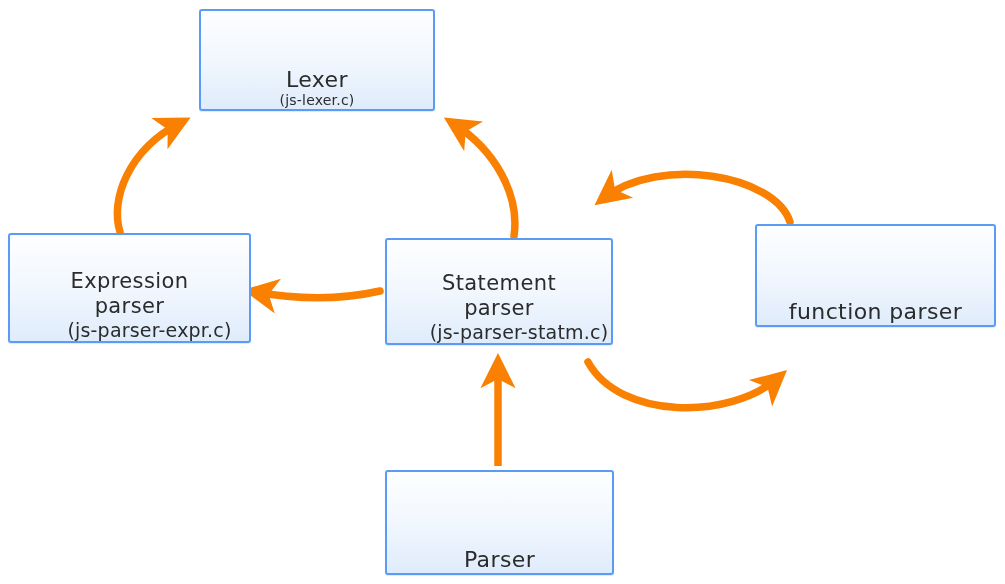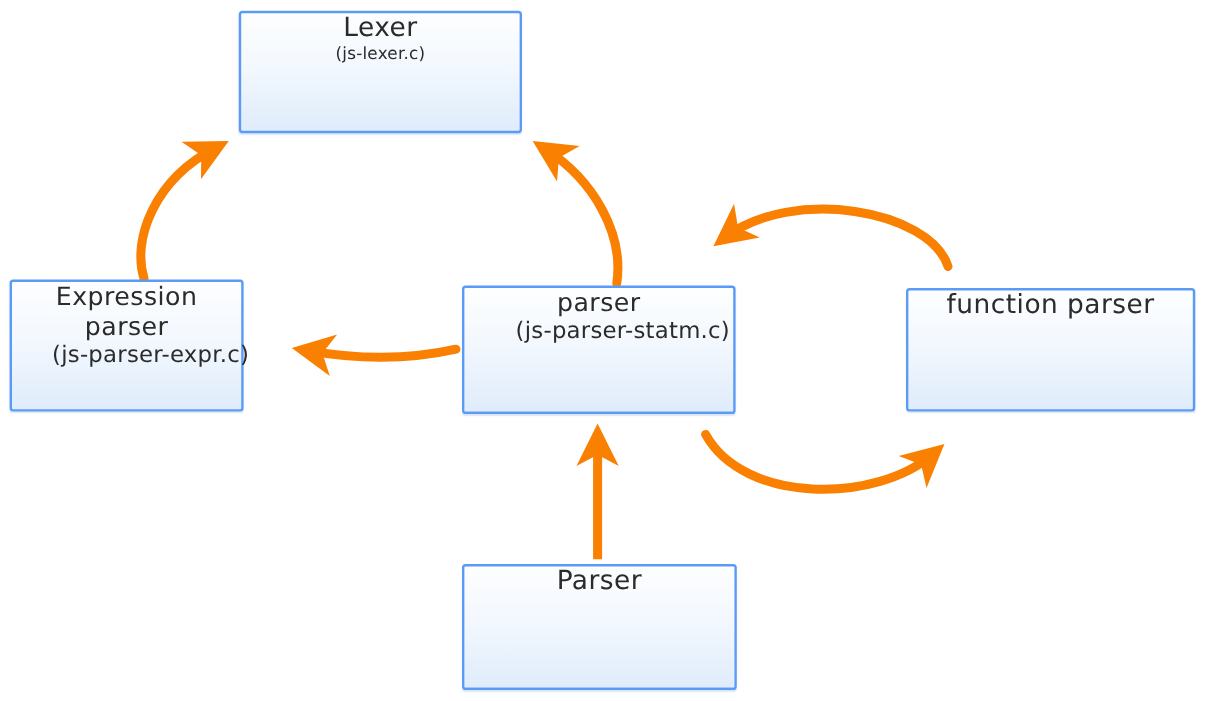--- a/index.html
+++ b/index.html
@@ -35,21 +35,21 @@
   .node {
     position: absolute;
     box-sizing: border-box;
     border: 2px solid #5b9bf5;
     border-radius: 3px;
     background: linear-gradient(to bottom, #fdfeff 0%, #f3f8fe 45%, #dfecfb 100%);
     box-shadow: 0 1px 1px rgba(120,160,210,0.25);
     display: flex;
     flex-direction: column;
     align-items: center;
-    justify-content: flex-start;
+    justify-content: flex-end;
     text-align: center;
     color: #2b2b2b;
     line-height: 1.18;
     z-index: 3;
   }
 
   .node .line-main {
     font-size: 22px;
     letter-spacing: 0.4px;
     white-space: nowrap;
@@ -62,23 +62,23 @@
   .node.three-line .line-main {
     font-size: 21px;
   }
   .node.three-line .line-sub {
     font-size: 19px;
     margin-left: 40px;
   }
 
   
   #node-lexer      { left: 199px; top: 9px;   width: 236px; height: 102px; }
-  #node-expression { left: 8px;   top: 233px; width: 195px; height: 110px; }
+  #node-expression { left: 8px;   top: 233px; width: 243px; height: 110px; }
   #node-statement  { left: 385px; top: 238px; width: 228px; height: 107px; }
-  #node-function   { left: 755px; top: 240px; width: 241px; height: 103px; }
+  #node-function   { left: 755px; top: 224px; width: 241px; height: 103px; }
   #node-parser     { left: 385px; top: 470px; width: 229px; height: 105px; }
 </style>
 </head>
 <body>
 
 <div id="canvas">
 
   <svg class="arrows" viewBox="0 0 1005 584" width="1005" height="584" xmlns="http://www.w3.org/2000/svg">
     <defs>
       <marker id="ah" markerWidth="5.2" markerHeight="5.2" refX="3.3" refY="2.6" orient="auto" markerUnits="strokeWidth">
@@ -116,20 +116,21 @@
     <div class="line-sub">(js-lexer.c)</div>
   </div>
 
   <div class="node three-line" id="node-expression">
     <div class="line-main">Expression</div>
     <div class="line-main">parser</div>
     <div class="line-sub">(js-parser-expr.c)</div>
   </div>
 
   <div class="node three-line" id="node-statement">
+    <div class="line-main">Statement</div>
     <div class="line-main">parser</div>
     <div class="line-sub">(js-parser-statm.c)</div>
   </div>
 
   <div class="node" id="node-function">
     <div class="line-main">function parser</div>
   </div>
 
   <div class="node" id="node-parser">
     <div class="line-main">Parser</div>

